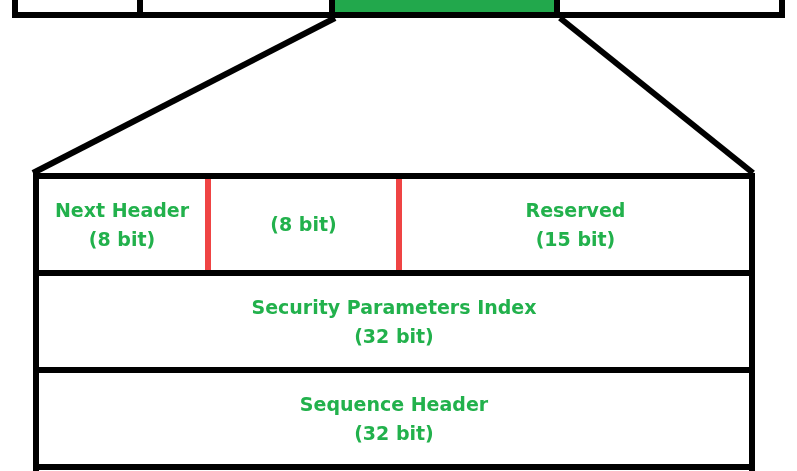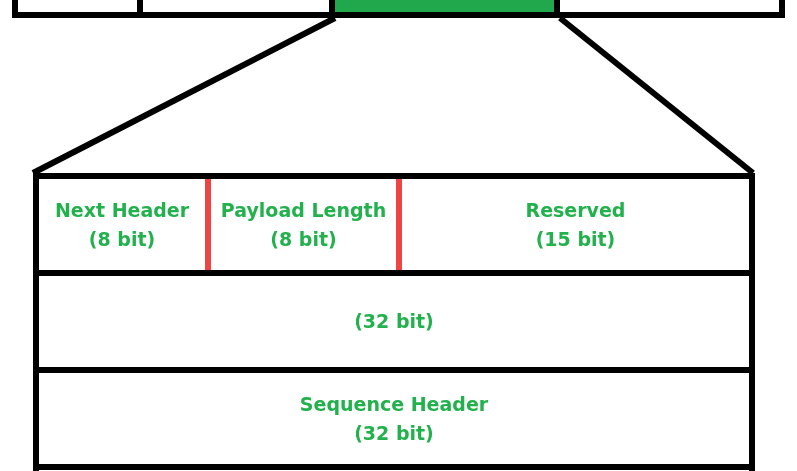--- a/index.html
+++ b/index.html
@@ -108,31 +108,31 @@
   </svg>
 
   <div class="detailbox">
 
     <div class="row tall">
       <div class="field" style="width:172px">
         <span class="name">Next Header</span>
         <span class="bits">(8 bit)</span>
       </div>
       <div class="field" style="width:191px">
-        <span class="name">Payload Length</span>
         <span class="bits">(8 bit)</span>
       </div>
       <div class="field last" style="width:347px">
         <span class="name">Reserved</span>
         <span class="bits">(15 bit)</span>
       </div>
     </div>
 
     <div class="row tall">
       <div class="field last full">
+        <span class="name">Security Parameters Index</span>
         <span class="bits">(32 bit)</span>
       </div>
     </div>
 
     <div class="row tall">
       <div class="field last full">
         <span class="name">Sequence Header</span>
         <span class="bits">(32 bit)</span>
       </div>
     </div>

